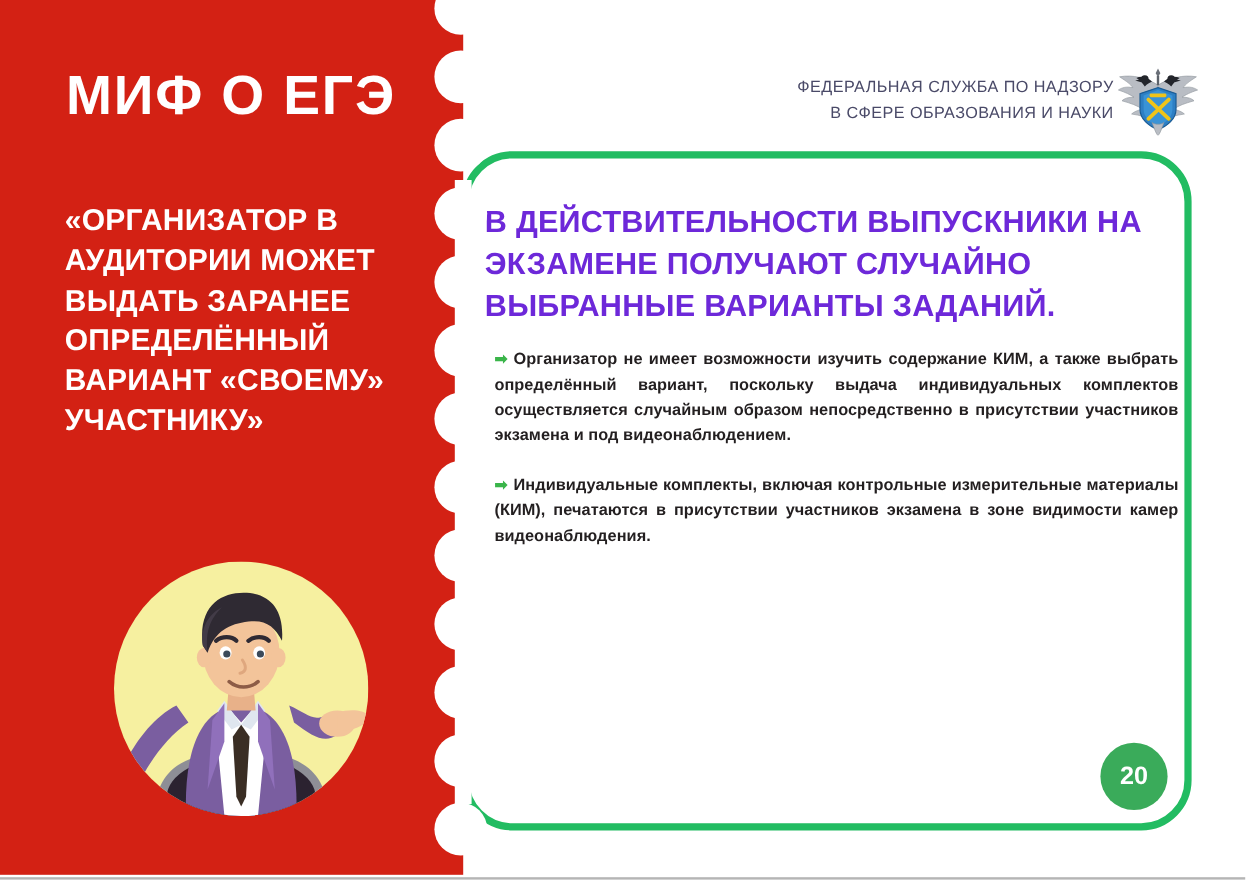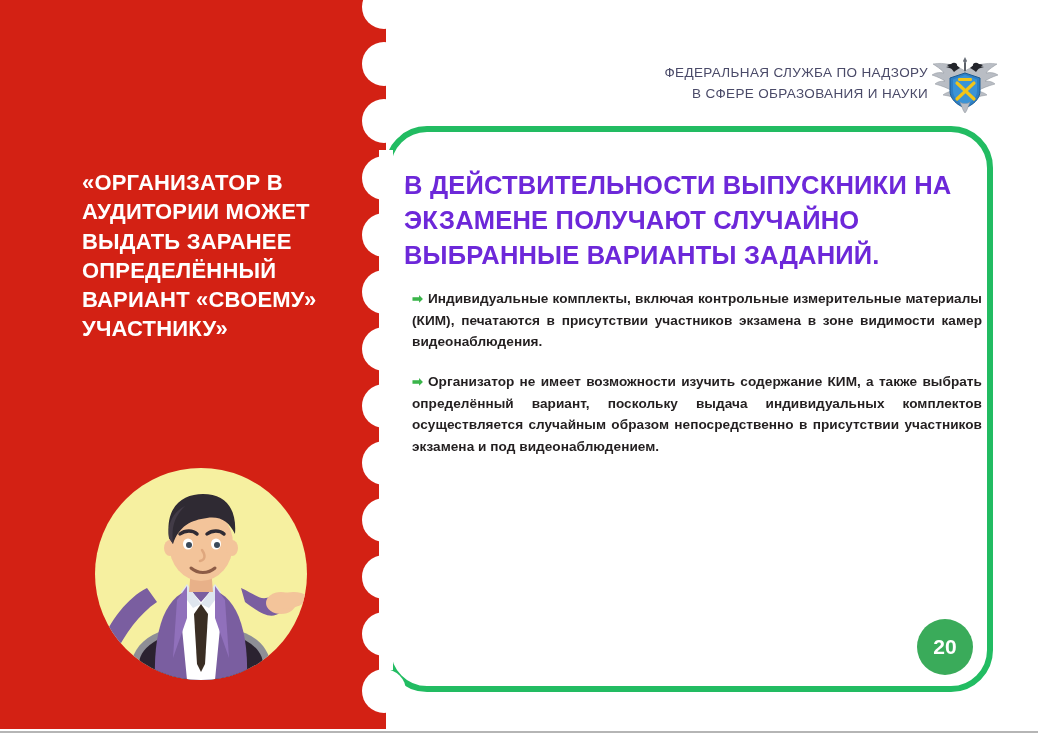--- a/index.html
+++ b/index.html
@@ -51,25 +51,24 @@
     line-height: 1;
     white-space: nowrap;
   }
 
   #myth-quote {
     position: absolute;
     left: 54px;
     top: 168px;
     width: 300px;
     color: #ffffff;
-    font-size: 22px;
+    font-size: 25px;
     font-weight: bold;
     line-height: 1.33;
     letter-spacing: 0.2px;
-    margin-left: 28px;
   }
 
   
   #illustration {
     position: absolute;
     left: 95px;
     top: 468px;
     width: 212px;
     height: 212px;
   }
@@ -181,20 +180,21 @@
     height: 2px;
     background: #b5b5b5;
   }
 </style>
 </head>
 <body>
 
 <div id="slide">
 
   <div id="left-panel">
+    <div id="myth-title">МИФ О ЕГЭ</div>
     <div id="myth-quote">«ОРГАНИЗАТОР
 В АУДИТОРИИ
 МОЖЕТ ВЫДАТЬ
 ЗАРАНЕЕ
 ОПРЕДЕЛЁННЫЙ
 ВАРИАНТ
 «СВОЕМУ»
 УЧАСТНИКУ»</div>
 
     <svg id="illustration" viewBox="0 0 212 212">
@@ -303,23 +303,23 @@
     </svg>
   </div>
 
   <div id="content-card"></div>
   <div id="card-left-mask"></div>
 
   <div id="headline">В ДЕЙСТВИТЕЛЬНОСТИ ВЫПУСКНИКИ НА ЭКЗАМЕНЕ ПОЛУЧАЮТ СЛУЧАЙНО ВЫБРАННЫЕ ВАРИАНТЫ ЗАДАНИЙ.</div>
 
   <div id="bullets">
     <div class="bullet">
+      <span class="bullet-arrow">➡</span><span>Организатор не имеет возможности изучить содержание КИМ, а также выбрать определённый вариант, поскольку выдача индивидуальных комплектов осуществляется случайным образом непосредственно в присутствии участников экзамена и под видеонаблюдением.</span>
+    </div>
+    <div class="bullet">
       <span class="bullet-arrow">➡</span><span>Индивидуальные комплекты, включая контрольные измерительные материалы (КИМ), печатаются в присутствии участников экзамена в зоне видимости камер видеонаблюдения.</span>
     </div>
-    <div class="bullet">
-      <span class="bullet-arrow">➡</span><span>Организатор не имеет возможности изучить содержание КИМ, а также выбрать определённый вариант, поскольку выдача индивидуальных комплектов осуществляется случайным образом непосредственно в присутствии участников экзамена и под видеонаблюдением.</span>
-    </div>
   </div>
 
   <div id="page-badge">20</div>
 
   <div id="footer-rule"></div>
 </div>
 
 </body></html>

